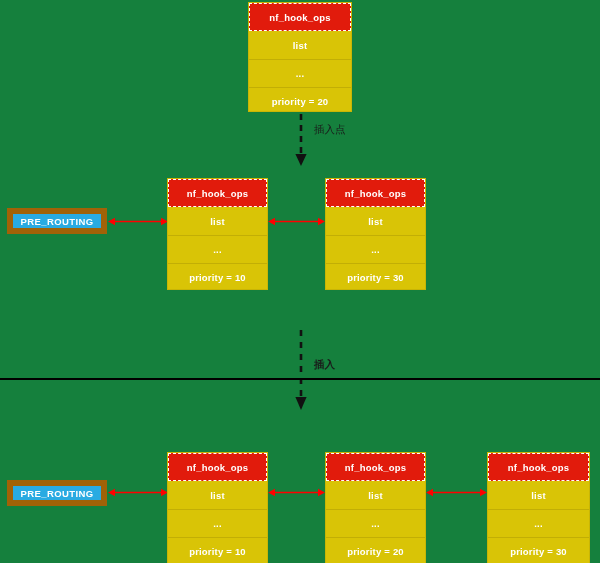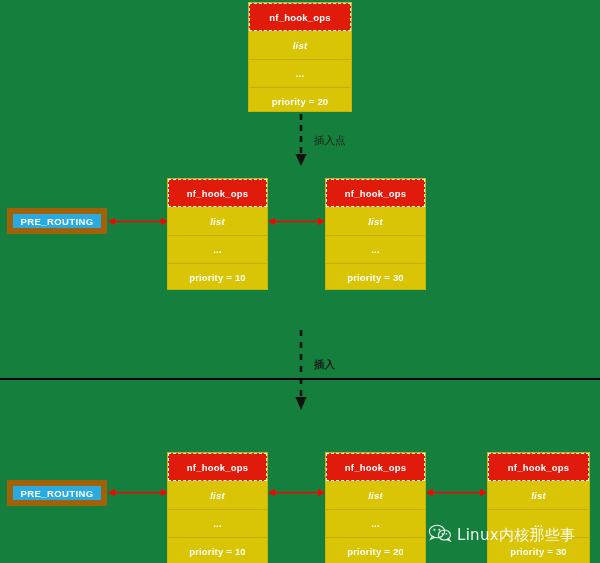--- a/index.html
+++ b/index.html
@@ -43,21 +43,21 @@
     height: 28px;
     border-top: 1px solid #C2AE05;
     color: #ffffff;
     font-size: 9.5px;
     font-weight: bold;
     display: flex;
     align-items: center;
     justify-content: center;
     letter-spacing: .2px;
   }
-  .struct .cell.first { border-top: none; font-style: italic; }
+  .struct .cell.first { border-top: none; }
 
   
   .hookbox {
     position: absolute;
     box-sizing: border-box;
     background: #29ABE2;
     border: 6px solid #a16207;
     color: #ffffff;
     font-size: 9.5px;
     font-weight: bold;
@@ -127,21 +127,21 @@
     <div class="cell">...</div>
     <div class="cell">priority = 20</div>
   </div>
 
   <div class="dasharrow" style="left:293px; top:114px; width:16px; height:52px;">
     <svg width="16" height="52" viewBox="0 0 16 52">
       <line x1="8" y1="0" x2="8" y2="41" stroke="#111111" stroke-width="2.6" stroke-dasharray="6 5"></line>
       <polygon points="8,52 2.4,40 13.6,40" fill="#111111"></polygon>
     </svg>
   </div>
-  <div class="cjk" style="left:314px; top:134px;">插入点</div>
+  <div class="cjk" style="left:314px; top:123px;">插入点</div>
 
   <div class="hookbox" style="left:7px; top:208px; width:100px; height:26px;">PRE_ROUTING</div>
 
   <div class="redarrow" style="left:108px; top:216px; width:60px;">
     <svg width="60" height="11" viewBox="0 0 60 11">
       <line x1="5" y1="5.5" x2="55" y2="5.5" stroke="#FF0000" stroke-width="1.6"></line>
       <polygon points="0,5.5 7,1.8 7,9.2" fill="#FF0000"></polygon>
       <polygon points="60,5.5 53,1.8 53,9.2" fill="#FF0000"></polygon>
     </svg>
   </div>
@@ -218,29 +218,14 @@
     </svg>
   </div>
 
   <div class="struct" style="left:487px; top:452px; width:103px; height:112px;">
     <div class="hdr">nf_hook_ops</div>
     <div class="cell first">list</div>
     <div class="cell">...</div>
     <div class="cell">priority = 30</div>
   </div>
 
-  <div class="watermark" style="left:428px; top:524px;">
-    <span class="wm-logo">
-      <svg width="24" height="18" viewBox="0 0 24 18">
-        <ellipse cx="9" cy="7.5" rx="7.6" ry="6.3" fill="none" stroke="#ffffff" stroke-width="1.1"></ellipse>
-        <path d="M4.6 12.3 L2.6 15.2 L6.2 13.7 Z" fill="none" stroke="#ffffff" stroke-width="1.1"></path>
-        <circle cx="6.4" cy="5.8" r="1" fill="#ffffff"></circle>
-        <circle cx="11.3" cy="5.8" r="1" fill="#ffffff"></circle>
-        <ellipse cx="16.4" cy="11" rx="6" ry="5" fill="none" stroke="#ffffff" stroke-width="1.1"></ellipse>
-        <path d="M20.4 14.6 L22.2 17 L19.1 15.8 Z" fill="none" stroke="#ffffff" stroke-width="1.1"></path>
-        <circle cx="14.4" cy="9.8" r=".85" fill="#ffffff"></circle>
-        <circle cx="18.4" cy="9.8" r=".85" fill="#ffffff"></circle>
-      </svg>
-    </span>
-    <span class="wm-text">Linux内核那些事</span>
-  </div>
 
 </div>
 
 </body></html>

